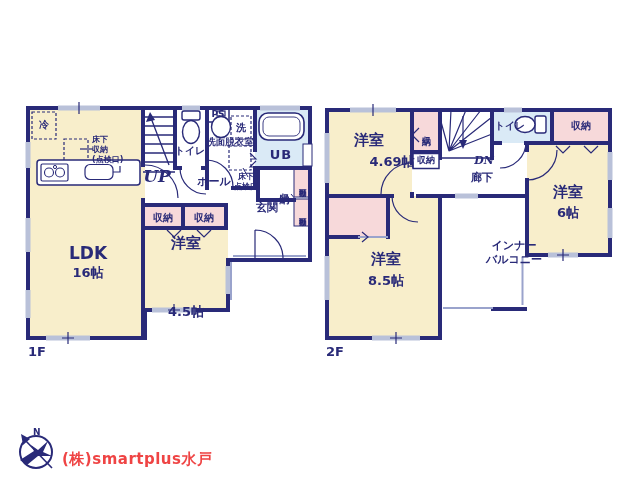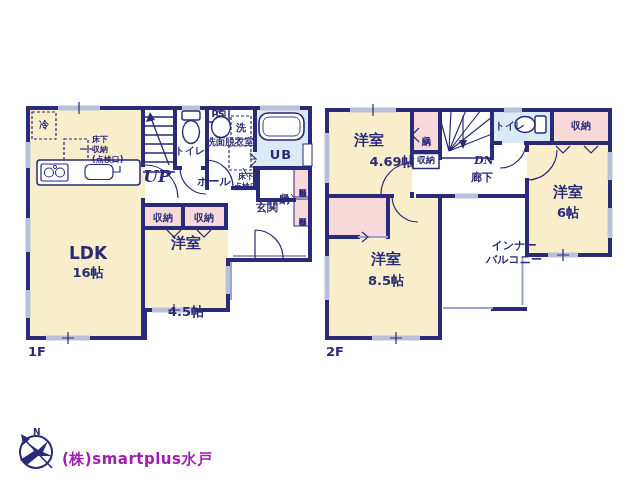--- a/index.html
+++ b/index.html
@@ -20,21 +20,21 @@
     transform:translate(-50%,-50%);line-height:1;letter-spacing:1px;
     pointer-events:none;white-space:nowrap;
   }
   .stair-lbl{
     font-family:"DejaVu Serif","Liberation Serif",serif;
     font-style:italic;font-weight:bold;
   }
   .floor-tag{font-size:13px;}
   #footer-text{
     position:absolute;left:62px;top:450px;font-size:15px;font-weight:bold;
-    color:#a21caf;letter-spacing:0.5px;
+    color:#ef4444;letter-spacing:0.5px;
   }
 </style>
 </head>
 <body>
 
 <div id="stage">
 
   <svg id="plan-svg" width="640" height="480" viewBox="0 0 640 480">
 
     <g>

